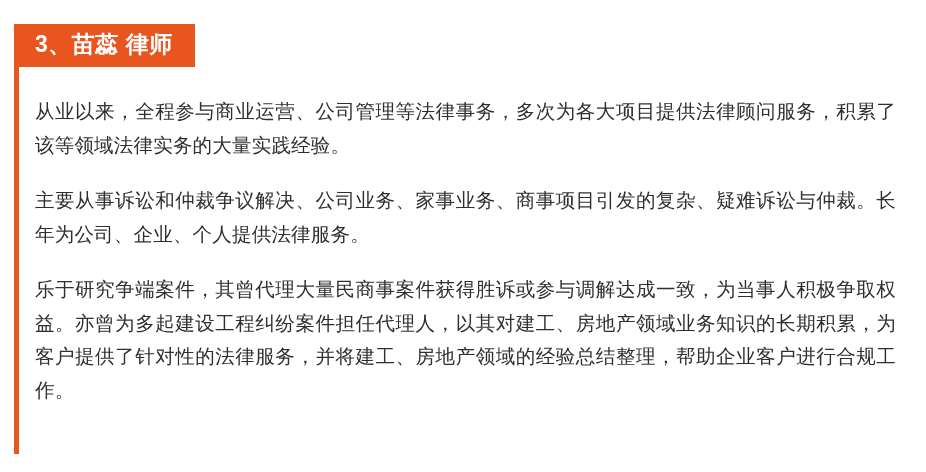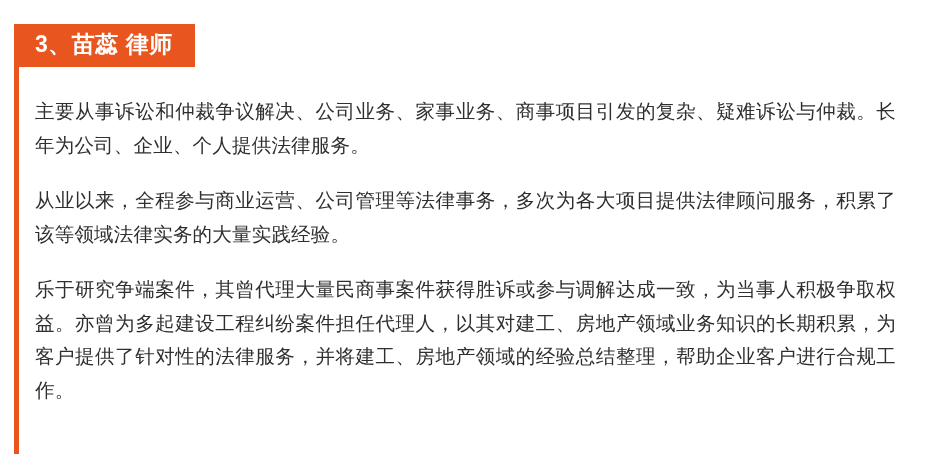--- a/index.html
+++ b/index.html
@@ -66,19 +66,19 @@
 
 <div class="page">
 
   <div class="left-rule"></div>
 
   <div class="content">
 
     <div class="title-bar">3、苗蕊 律师</div>
 
     <div class="body-text">
+      <p>从业以来，全程参与商业运营、公司管理等法律事务，多次为各大项目提供法律顾问服务，积累了该等领域法律实务的大量实践经验。</p>
       <p>主要从事诉讼和仲裁争议解决、公司业务、家事业务、商事项目引发的复杂、疑难诉讼与仲裁。长年为公司、企业、个人提供法律服务。</p>
-      <p>从业以来，全程参与商业运营、公司管理等法律事务，多次为各大项目提供法律顾问服务，积累了该等领域法律实务的大量实践经验。</p>
       <p>乐于研究争端案件，其曾代理大量民商事案件获得胜诉或参与调解达成一致，为当事人积极争取权益。亦曾为多起建设工程纠纷案件担任代理人，以其对建工、房地产领域业务知识的长期积累，为客户提供了针对性的法律服务，并将建工、房地产领域的经验总结整理，帮助企业客户进行合规工作。</p>
     </div>
 
   </div>
 </div>
 
 </body></html>

